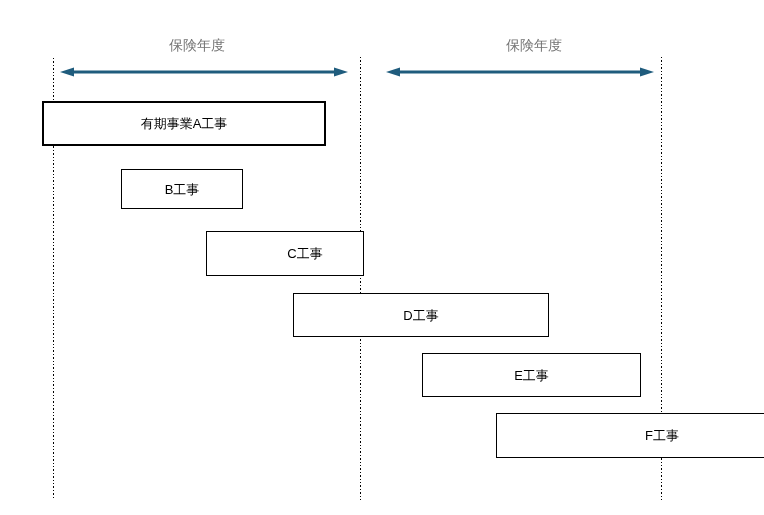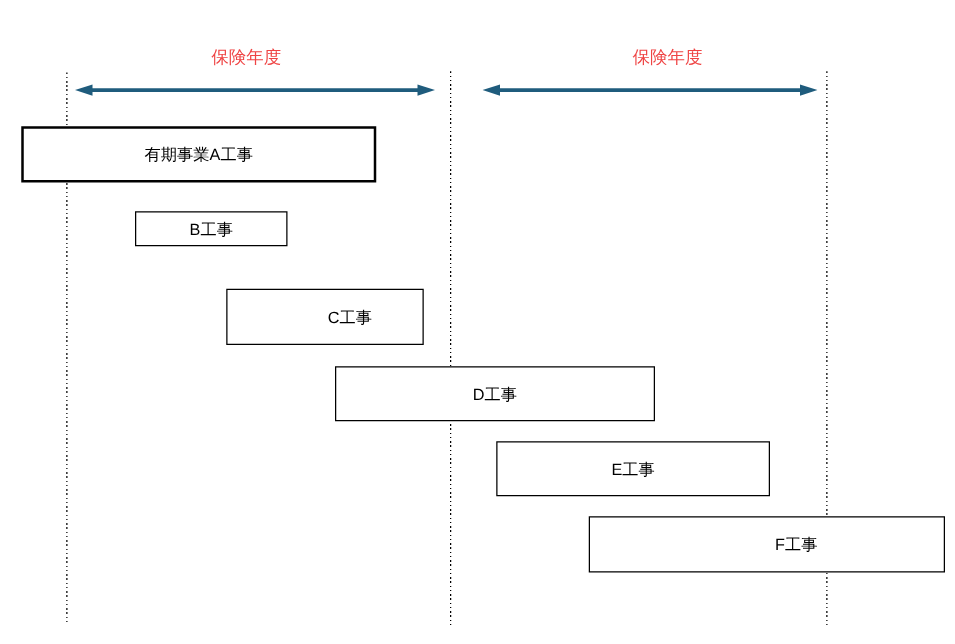--- a/index.html
+++ b/index.html
@@ -20,21 +20,21 @@
     width: 1px;
     background-image: repeating-linear-gradient(
       to bottom,
       #000000 0px, #000000 1.3px,
       transparent 1.3px, transparent 3.4px
     );
   }
   .period-label {
     position: absolute;
     transform: translateX(-50%);
-    color: #ef4444;
+    color: #737373;
     font-size: 14px;
     line-height: 16px;
     white-space: nowrap;
   }
   .arrow {
     position: absolute;
     display: block;
   }
   .arrow line {
     stroke: #1F5C7D;
@@ -45,20 +45,21 @@
     stroke: none;
   }
   .project-box {
     position: absolute;
     box-sizing: border-box;
     background: #FFFFFF;
     border: 1.5px solid #000000;
     display: flex;
     align-items: center;
     justify-content: center;
+    margin-left: 25px;
   }
   .project-box.thick {
     border-width: 2px;
   }
   .project-label {
     color: #000000;
     font-size: 13px;
     line-height: 15px;
     white-space: nowrap;
   }
@@ -83,21 +84,21 @@
   <svg class="arrow" style="left:386px; top:65px;" width="268" height="14" viewBox="0 0 268 14">
     <line x1="11" y1="7" x2="257" y2="7"></line>
     <polygon points="0,7 14,2.5 14,11.5"></polygon>
     <polygon points="268,7 254,2.5 254,11.5"></polygon>
   </svg>
 
   <div class="project-box thick" style="left:17px; top:101px; width:284px; height:45px;">
     <span class="project-label">有期事業A工事</span>
   </div>
 
-  <div class="project-box" style="left:108px; top:169px; width:122px; height:28px;">
+  <div class="project-box" style="left:96px; top:169px; width:122px; height:40px;">
     <span class="project-label">B工事</span>
   </div>
 
   <div class="project-box" style="left:181px; top:231px; width:158px; height:45px;padding-left:40px;">
     <span class="project-label">C工事</span>
   </div>
 
   <div class="project-box" style="left:268px; top:293px; width:256px; height:44px;">
     <span class="project-label">D工事</span>
   </div>

